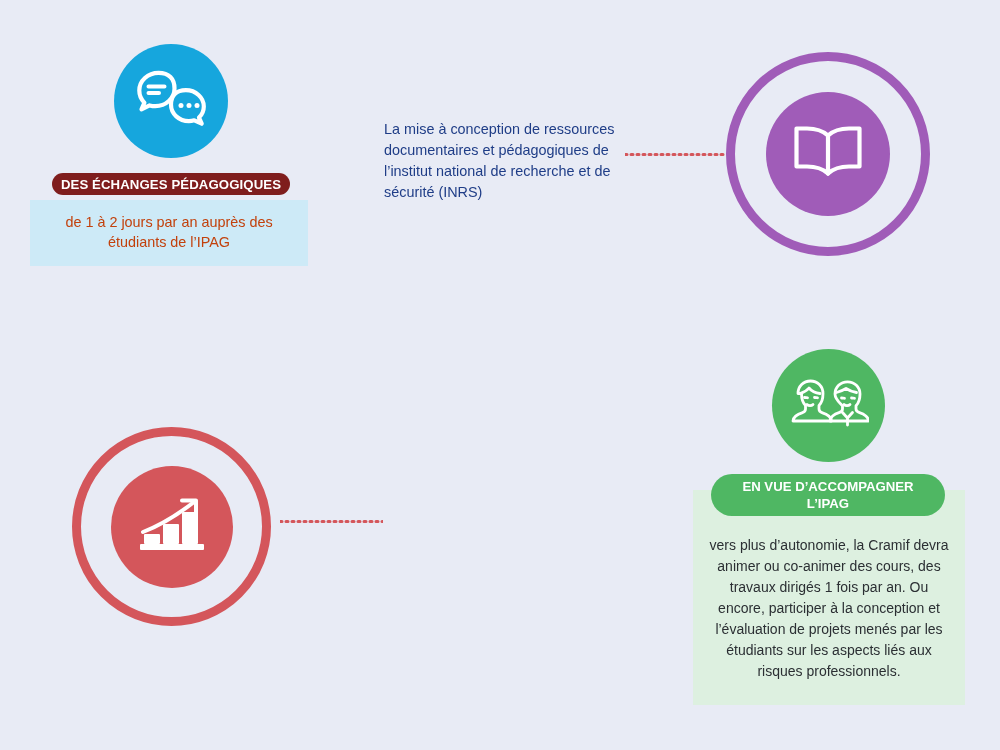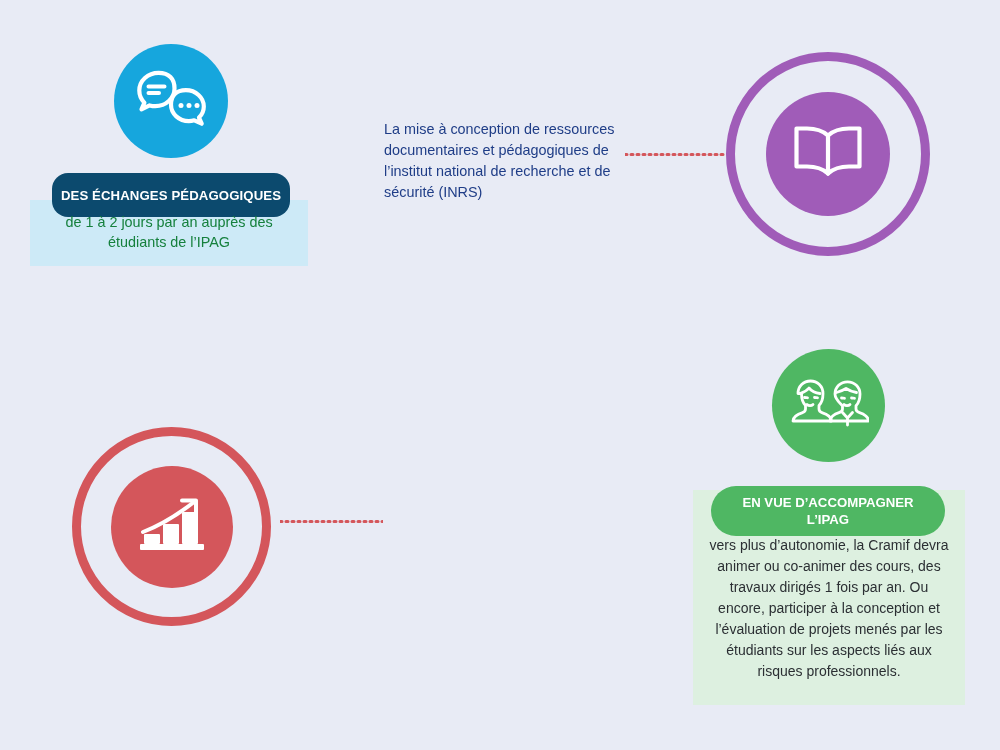--- a/index.html
+++ b/index.html
@@ -36,40 +36,40 @@
     z-index: 3;
   }
   #blue-panel {
     left: 30px; top: 200px;
     width: 278px; height: 66px;
     background: #cdeaf7;
     z-index: 1;
   }
   #blue-badge {
     left: 52px; top: 173px;
-    width: 238px; height: 44px;
-    background: #0c4a6e;
+    width: 238px; height: 22px;
+    background: #7f1d1d;
     border-radius: 16px;
     display: flex;
     align-items: center;
     justify-content: center;
     z-index: 2;
   }
   #blue-badge .badge-text {
     color: #ffffff;
     font-size: 13.2px;
     font-weight: bold;
     letter-spacing: 0.1px;
     white-space: nowrap;
   }
   #blue-body {
     left: 36px; top: 212px;
     width: 266px;
     text-align: center;
-    color: #15803d;
+    color: #c2410c;
     font-size: 14.4px;
     line-height: 20px;
     z-index: 2;
   }
 
   
   #purple-ring {
     left: 726px; top: 52px;
     width: 204px; height: 204px;
     border-radius: 50%;
@@ -144,28 +144,27 @@
     z-index: 3;
   }
   #green-panel {
     left: 693px; top: 490px;
     width: 272px; height: 215px;
     background: #ddf0e0;
     z-index: 1;
   }
   #green-badge {
     left: 711px; top: 474px;
-    width: 234px; height: 50px;
+    width: 234px; height: 42px;
     background: #4fb763;
     border-radius: 25px;
     display: flex;
     align-items: center;
     justify-content: center;
     z-index: 2;
-    margin-top: 12px;
   }
   #green-badge .badge-text {
     color: #ffffff;
     font-size: 13.2px;
     font-weight: bold;
     line-height: 17px;
     text-align: center;
     white-space: pre-line;
   }
   #green-body {

